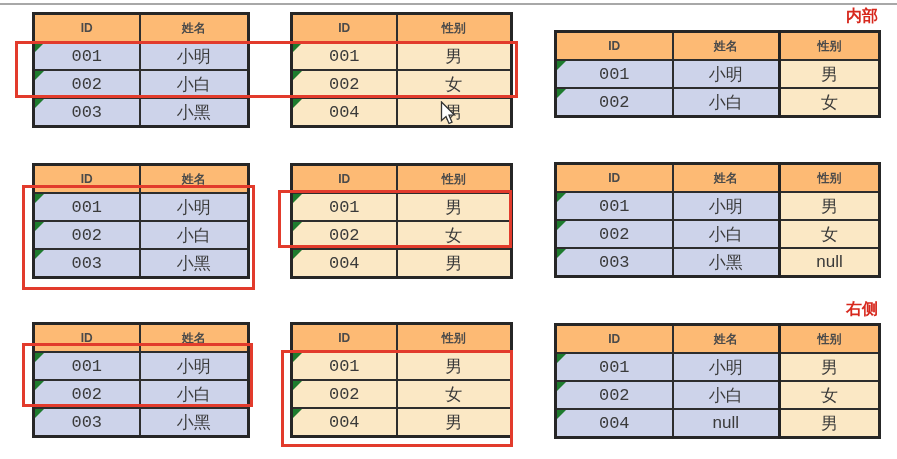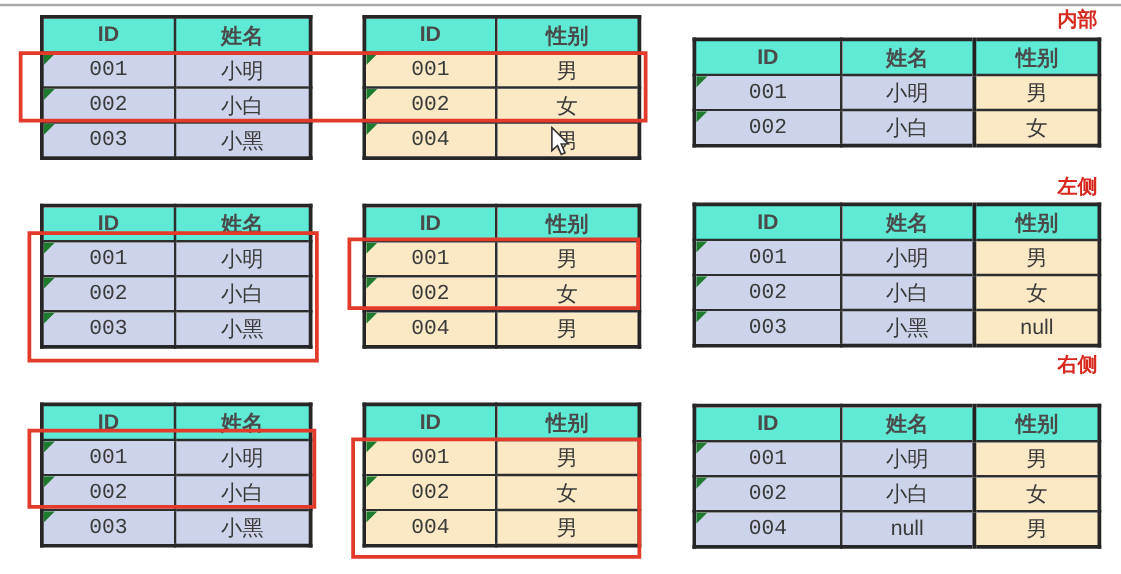--- a/index.html
+++ b/index.html
@@ -3,21 +3,21 @@
 <meta charset="utf-8">
 <style>
   html,body{margin:0;padding:0;background:#fff;}
   .canvas{position:relative;width:897px;height:459px;background:#fff;overflow:hidden;
           font-family:"Liberation Sans","DejaVu Sans",sans-serif;}
   .topline{position:absolute;left:0;top:3px;width:897px;height:2px;background:#a8a8a8;}
   .tbl{position:absolute;border-collapse:collapse;table-layout:fixed;
        font-size:17px;color:var(--text,#3a3a3a);text-align:center;
        border:3px solid #262626;background:#fff;}
   .tbl th,.tbl td{border:2px solid #2d2d2d;height:26px;padding:0;overflow:hidden;white-space:nowrap;}
-  .tbl th{background:#5eead4;font-weight:bold;color:#4a4a4a;font-size:17px;}
+  .tbl th{background:#fdba74;font-weight:bold;color:#4a4a4a;font-size:12px;}
   td.lav{background:var(--lavender_cell,#cdd3ea);}
   td.crm{background:var(--cream_cell,#fbe8c5);}
   td.tri{position:relative;font-family:Liberation Mono, monospace;}
   td.tri::before{content:"";position:absolute;left:0;top:0;width:0;height:0;
        border-top:9px solid var(--triangle_green,#1e7b2e);border-right:9px solid transparent;}
   .gsep{border-left:3px solid #222 !important;}
   .hl{position:absolute;border:3px solid var(--highlight_red,#e23b2c);z-index:6;pointer-events:none;}
   .lbl{position:absolute;left:554px;width:324px;text-align:right;
        font-family:"Liberation Serif","DejaVu Serif",serif;font-weight:bold;
        font-size:16px;color:var(--label_red,#d7281d);z-index:3;}
@@ -150,21 +150,20 @@
         <td class="crm tri">002</td>
         <td class="crm">女</td>
       </tr>
       <tr>
         <td class="crm tri">004</td>
         <td class="crm">男</td>
       </tr>
     </tbody>
   </table>
 
-  <div class="lbl" style="top:139px">左侧</div>
 
   <table class="tbl" style="left:554px;top:162px;width:324px">
     <colgroup>
         <col style="width:117px">
         <col style="width:107px">
         <col style="width:100px">
       </colgroup>
     <tbody>
       <tr>
         <th>ID</th>
@@ -232,21 +231,21 @@
         <td class="crm tri">002</td>
         <td class="crm">女</td>
       </tr>
       <tr>
         <td class="crm tri">004</td>
         <td class="crm">男</td>
       </tr>
     </tbody>
   </table>
 
-  <div class="lbl" style="top:282px">右侧</div>
+  <div class="lbl" style="top:299px">右侧</div>
 
   <table class="tbl" style="left:554px;top:323px;width:324px">
     <colgroup>
         <col style="width:117px">
         <col style="width:107px">
         <col style="width:100px">
       </colgroup>
     <tbody>
       <tr>
         <th>ID</th>

